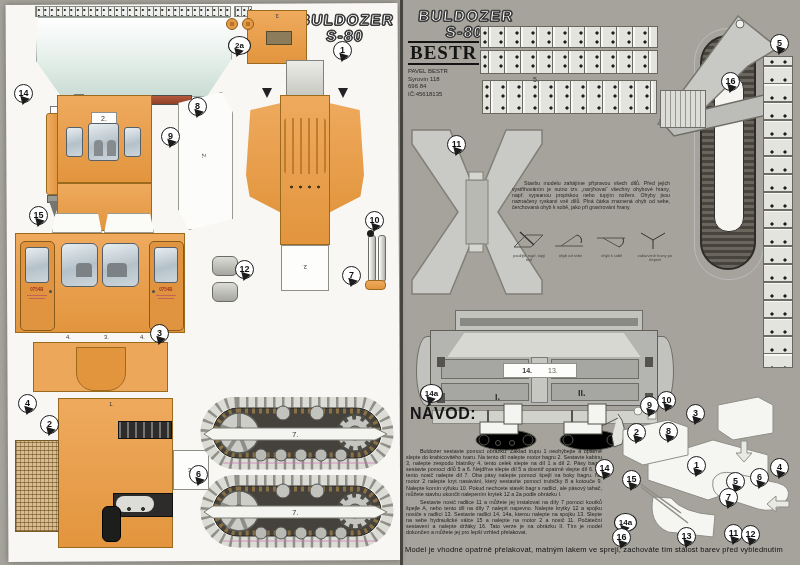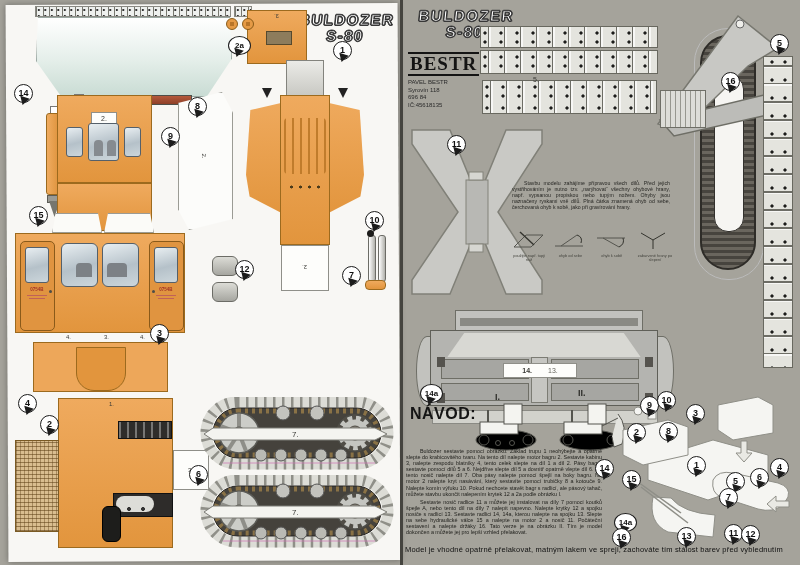--- a/index.html
+++ b/index.html
@@ -226,21 +226,21 @@
     <polygon points="14,31 176,31 188,37 176,43 14,43 5,37" fill="#f4f4f0" stroke="#7c7c76"></polygon>
     <text x="93" y="40" font-size="8" fill="#3a3a36">7.</text>
     <line x1="24" y1="66" x2="176" y2="66" stroke="#cf72b4" stroke-width="1" opacity="0.7"></line>
   </svg>
   <div class="marker" style="left:189px;top:465px;">6</div>
 
   <div class="abs outline-title" style="left:413px;top:8px;width:105px;font-size:15px;">
     <div>BULDOZER</div>
     <div>S-80</div>
   </div>
-  <div class="abs" style="left:408px;top:52px;">
+  <div class="abs" style="left:408px;top:41px;">
     <div class="logo-name">BESTR</div>
     <div class="addr" style="margin-top:3px;">PAVEL BESTR</div>
     <div class="addr">Syrovín 118</div>
     <div class="addr">696 84</div>
     <div class="addr">IČ:45618135</div>
   </div>
 
   <div class="abs shoes-h" style="left:480px;top:26px;width:178px;height:22px;"></div>
   <div class="abs shoes-h" style="left:480px;top:50px;width:178px;height:24px;"></div>
   <div class="abs shoes-h" style="left:482px;top:80px;width:175px;height:34px;"></div>

